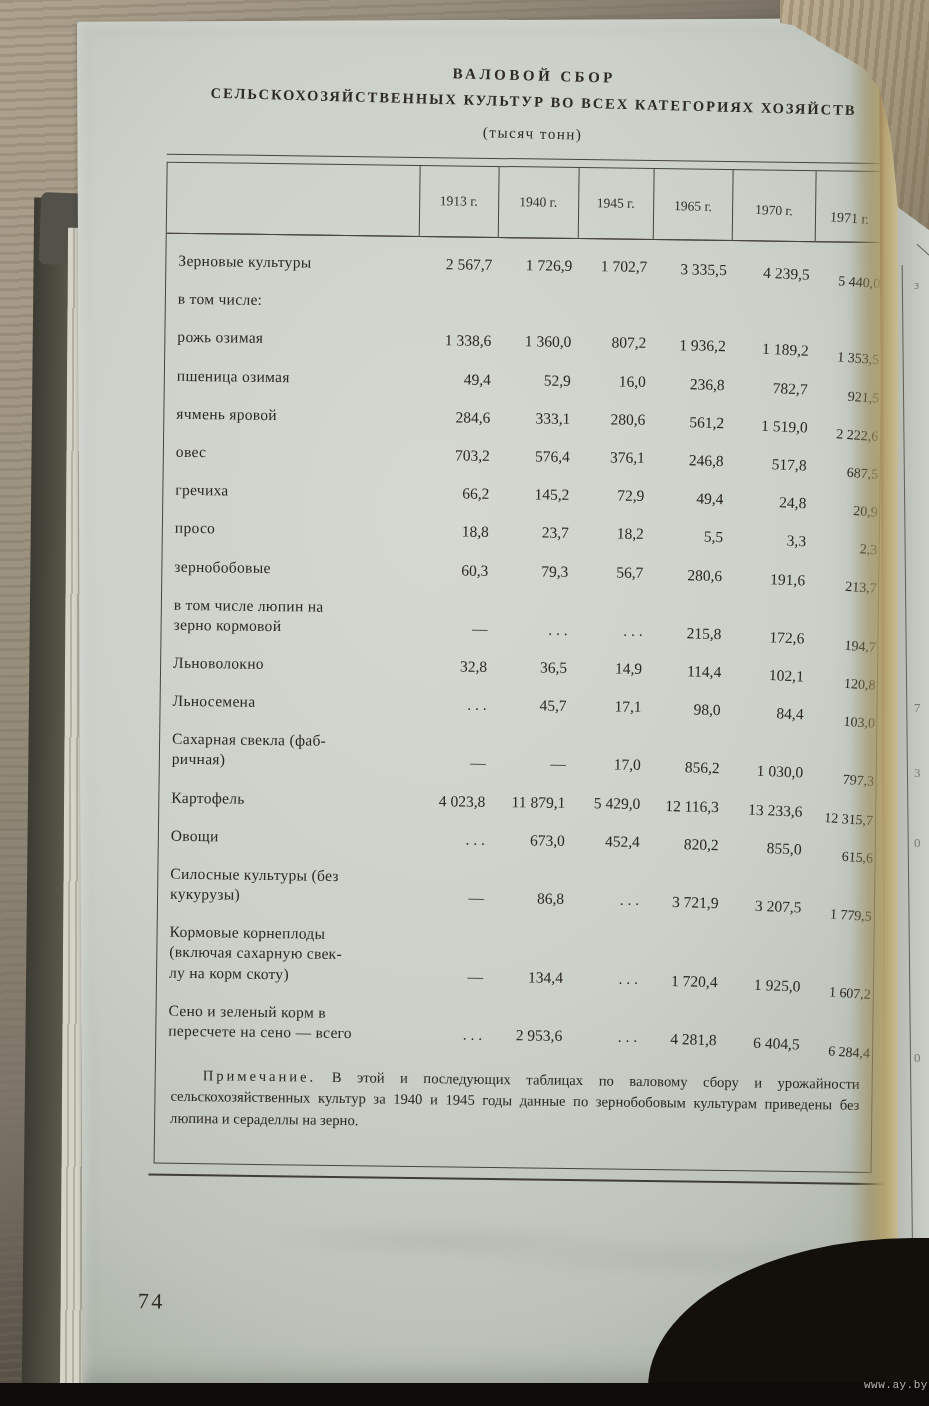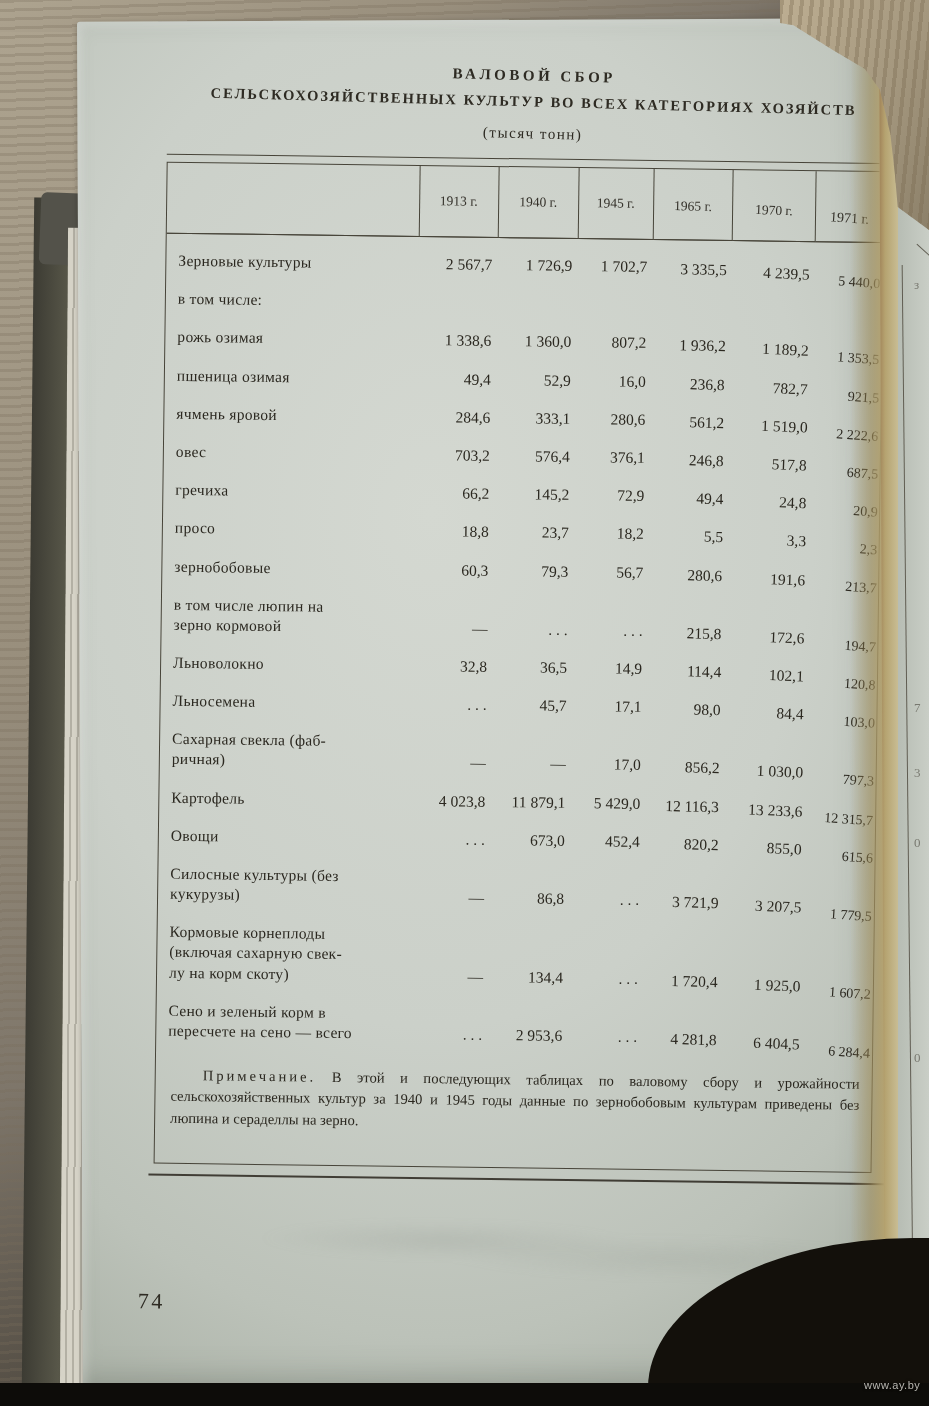--- a/index.html
+++ b/index.html
@@ -33,21 +33,21 @@
   .np-slant2{left:16px;top:46px;width:22px;border-top:1.5px solid #605d52;transform:rotate(42deg);position:absolute;}
   .frag{position:absolute;left:16px;font-size:13px;color:rgba(58,55,45,0.55);}
   .frag:nth-of-type(1){top:72px;}
   .frag:nth-of-type(2){top:495px;}
   .frag:nth-of-type(3){top:560px;}
   .frag:nth-of-type(4){top:630px;}
   .frag:nth-of-type(5){top:845px;}
   .corner-dark{left:648px;top:1238px;width:281px;height:168px;z-index:7;background:#13100b;
     border-top-left-radius:265px 150px;}
   .bottom-dark{left:0;top:1383px;width:929px;height:23px;z-index:8;background:#0d0c09;}
-  .watermark{left:864px;top:1379px;z-index:9;font-family:Liberation Sans, sans-serif;
+  .watermark{left:864px;top:1379px;z-index:9;font-family:Liberation Mono, monospace;
     font-size:11px;color:#b9b7b1;letter-spacing:0.5px;text-shadow:0 0 3px rgba(0,0,0,0.9);}
 
   
   .main-page{left:80px;top:20px;width:802px;height:1370px;z-index:3;overflow:hidden;
     transform:rotate(-0.25deg);
     background:radial-gradient(95% 75% at 44% 36%, #d4d8d1 0%, #cbd0c9 50%, #bcc2b9 80%, #a8afa4 100%);
     border-radius:3px 14px 10px 6px;border-bottom-right-radius:170px 95px;
     box-shadow: inset 4px 4px 10px rgba(255,255,255,0.25), inset -16px -12px 30px rgba(90,96,86,0.38), 2px 3px 6px rgba(18,16,11,0.55);}
   .page-content{position:absolute;inset:0;transform:rotate(1deg);transform-origin:15% 90%;}
 

